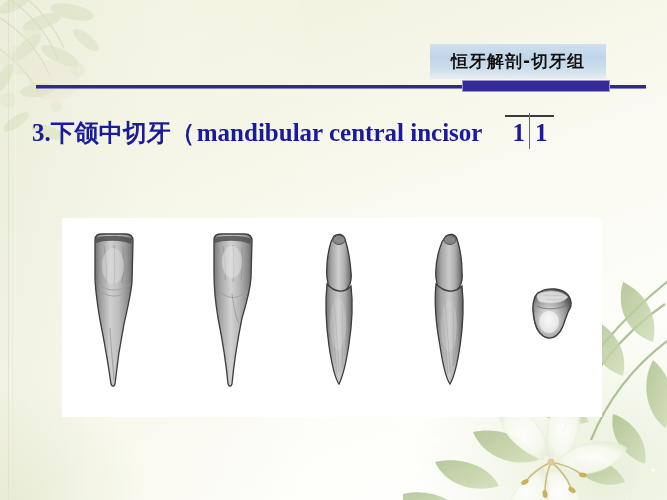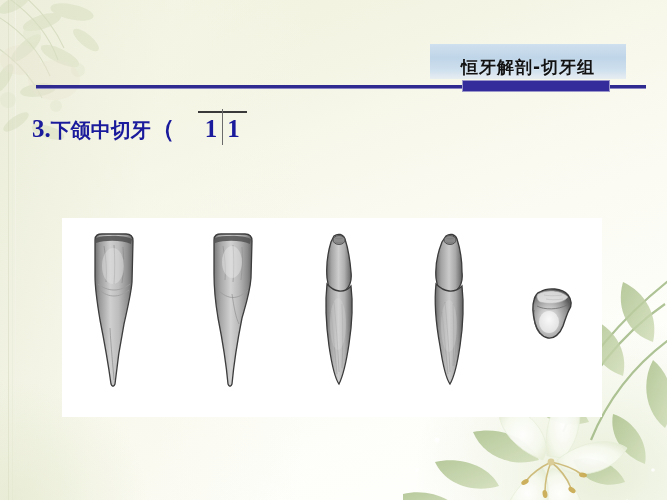--- a/index.html
+++ b/index.html
@@ -35,23 +35,23 @@
     position:absolute;right:0;bottom:0;width:250px;height:180px;
     background:radial-gradient(ellipse at 75% 85%, rgba(226,234,206,.75) 0%, rgba(238,243,225,.45) 45%, rgba(255,255,255,0) 72%);
   }
   .leftbot-tint{
     position:absolute;left:0;bottom:0;width:150px;height:120px;
     background:radial-gradient(ellipse at 10% 100%, rgba(224,230,200,.55) 0%, rgba(255,255,255,0) 70%);
   }
 
   
   .hdr-badge{
-    position:absolute;left:430px;top:44px;width:196px;height:35px;
+    position:absolute;left:430px;top:44px;width:176px;height:35px;
     background:linear-gradient(180deg,#cfe0ef 0%,#bfd5e8 40%,#cfe0ee 75%,#e8eef2 100%);
-    display:flex;align-items:flex-end;justify-content:center;
+    display:flex;align-items:center;justify-content:center;
   }
   .hdr-badge span{
     font-family:"DejaVu Sans", sans-serif;
     font-weight:bold;font-size:17px;color:#121212;letter-spacing:1px;
     white-space:nowrap;
     text-shadow:0 1px 0 rgba(255,255,255,.35);
   }
 
   
   .rule-thin{position:absolute;left:36px;top:85px;width:610px;height:3px;background:#2e2a8f;}
@@ -59,21 +59,21 @@
   .rule-block{position:absolute;left:462px;top:80px;width:148px;height:12px;background:#332c9a;
     border:1px solid #9a96c9;box-sizing:border-box;}
 
   
   .title{
     position:absolute;left:30px;top:99px;
     font-family:"Liberation Serif", serif;
     font-weight:bold;font-size:25px;color:#1a1a9c;white-space:nowrap;
     display:flex;align-items:baseline;
   }
-  .title .cn{font-family:Liberation Sans, sans-serif;font-size:20px;letter-spacing:0px;margin-top:18px;}
+  .title .cn{font-family:Liberation Sans, sans-serif;font-size:24px;letter-spacing:0px;margin-top:18px;}
   .title .paren{font-family:"DejaVu Sans", sans-serif;font-size:24px;}
   .title .en{font-family:"Liberation Serif", serif;font-size:25px;margin-left:2px;}
   
   .notation{display:inline-block;position:relative;margin-left:25px;line-height:1;}
   .notation .bar{
     position:absolute;left:-2px;right:-2px;top:-5px;height:2px;background:#3a3a3a;
   }
   .notation .vline{
     position:absolute;left:50%;top:-7px;bottom:-4px;width:1px;background:#6b6b6b;margin-left:-0.5px;
   }
@@ -204,20 +204,21 @@
     <span>恒牙解剖-切牙组</span>
   </div>
 
   <div class="rule-thin"></div>
   <div class="rule-block"></div>
 
   <div class="title">
     <span class="en">3.</span>
     <span class="cn">下颌中切牙</span>
     <span class="paren">（</span>
+    <span class="en">mandibular central incisor</span>
     <span class="notation">
       <span class="bar"></span>
       <span class="vline"></span>
       <span class="d">1</span><span class="d">1</span>
     </span>
   </div>
 
   <div class="panel">
     <div class="teeth-row">
 

